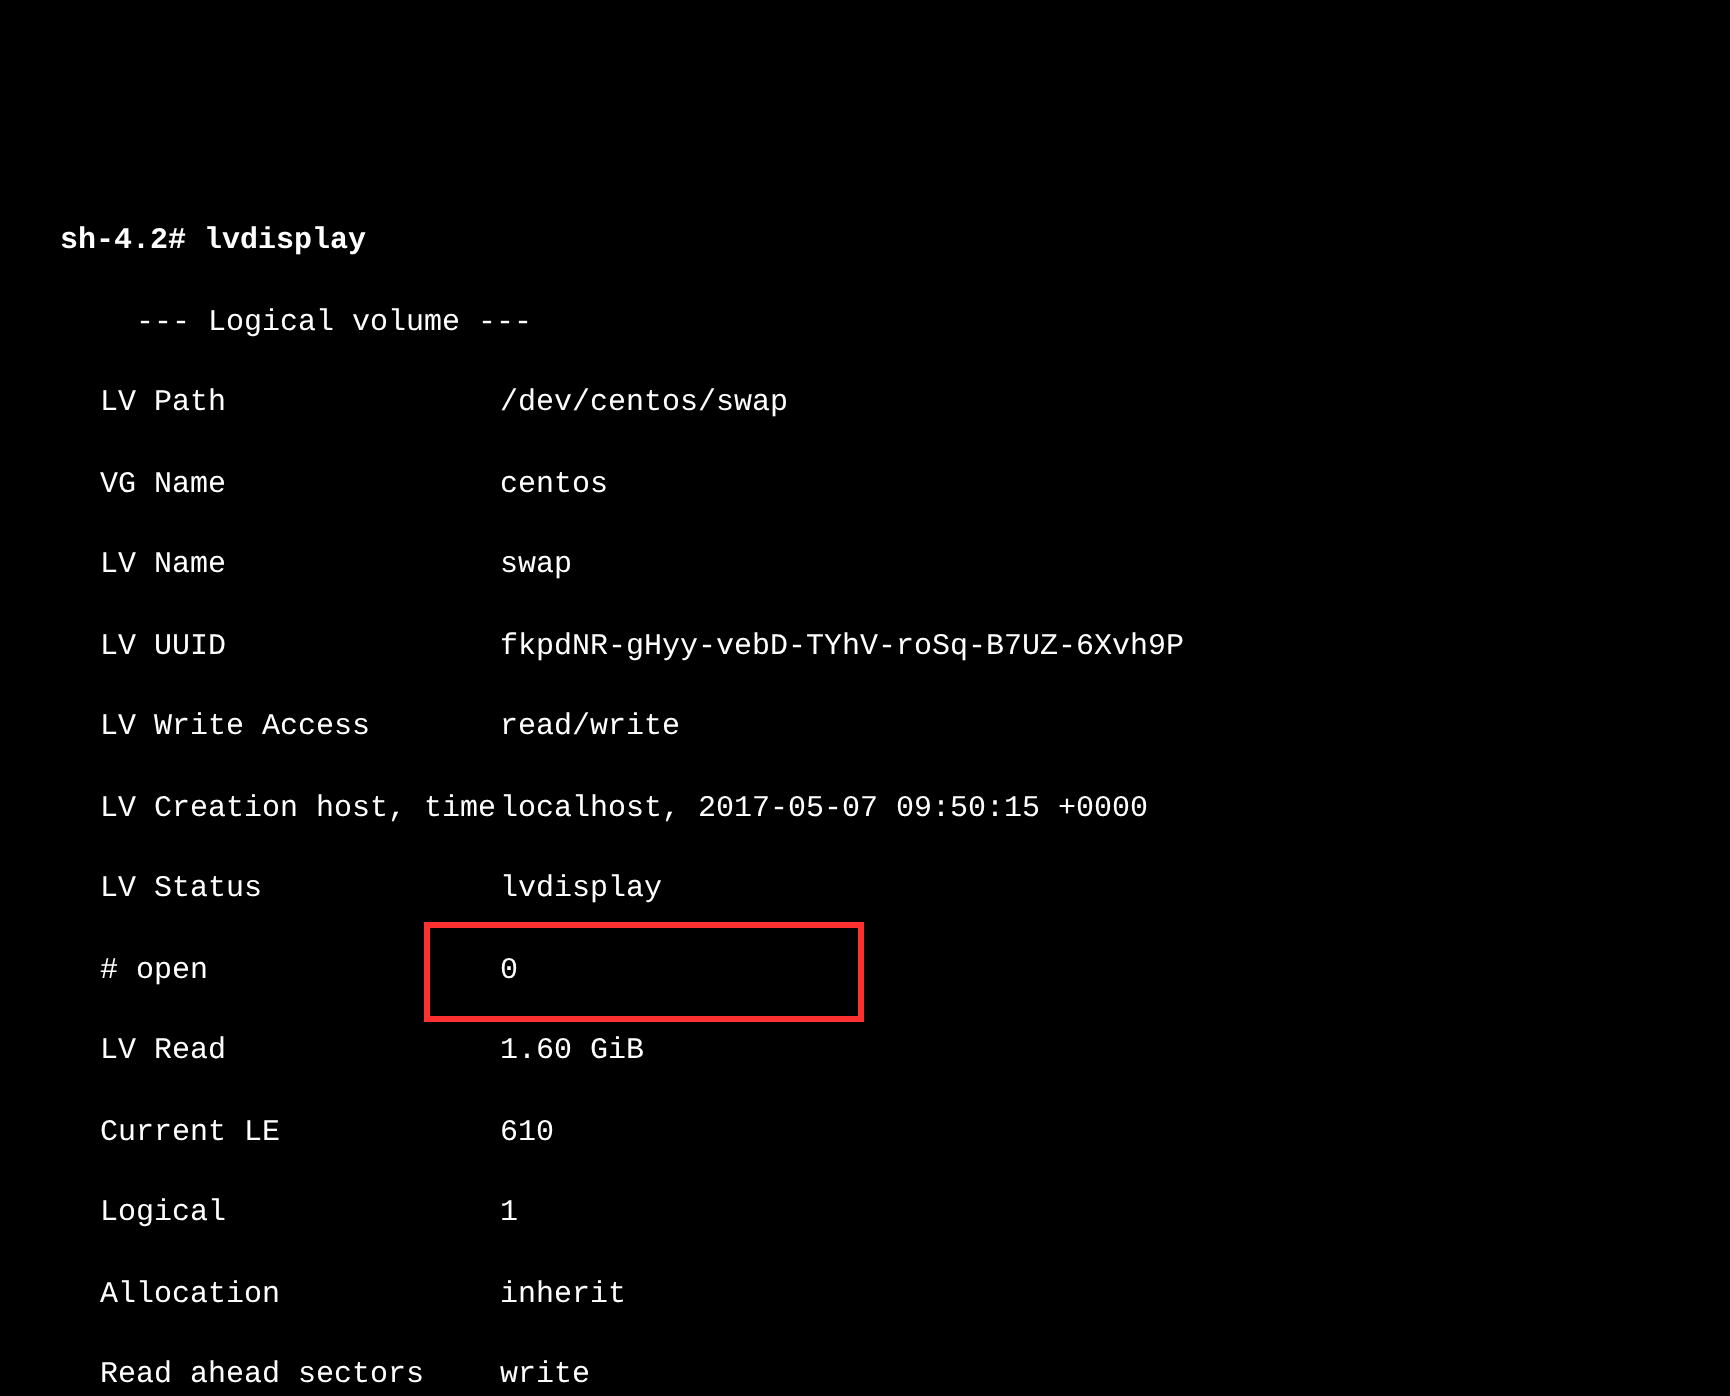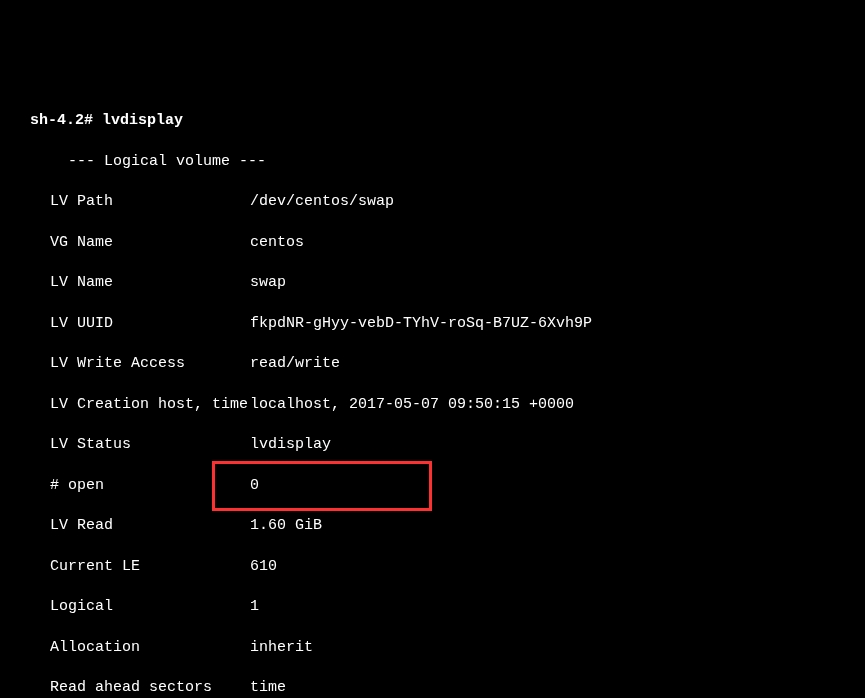--- a/index.html
+++ b/index.html
@@ -61,21 +61,21 @@
 <div class="field-row"><span class="label">LV Name</span><span class="value">swap</span></div>
 <div class="field-row"><span class="label">LV UUID</span><span class="value">fkpdNR-gHyy-vebD-TYhV-roSq-B7UZ-6Xvh9P</span></div>
 <div class="field-row"><span class="label">LV Write Access</span><span class="value">read/write</span></div>
 <div class="field-row"><span class="label">LV Creation host, time</span><span class="value">localhost, 2017-05-07 09:50:15 +0000</span></div>
 <div class="field-row"><span class="label">LV Status</span><span class="value">lvdisplay</span></div>
 <div class="field-row"><span class="label"># open</span><span class="value">0</span></div>
 <div class="field-row"><span class="label">LV Read</span><span class="value">1.60 GiB</span></div>
 <div class="field-row"><span class="label">Current LE</span><span class="value">610</span></div>
 <div class="field-row"><span class="label">Logical</span><span class="value">1</span></div>
 <div class="field-row"><span class="label">Allocation</span><span class="value">inherit</span></div>
-<div class="field-row"><span class="label">Read ahead sectors</span><span class="value">time</span></div>
+<div class="field-row"><span class="label">Read ahead sectors</span><span class="value">write</span></div>
 
 
 
 
 
 
 
 
 
 

